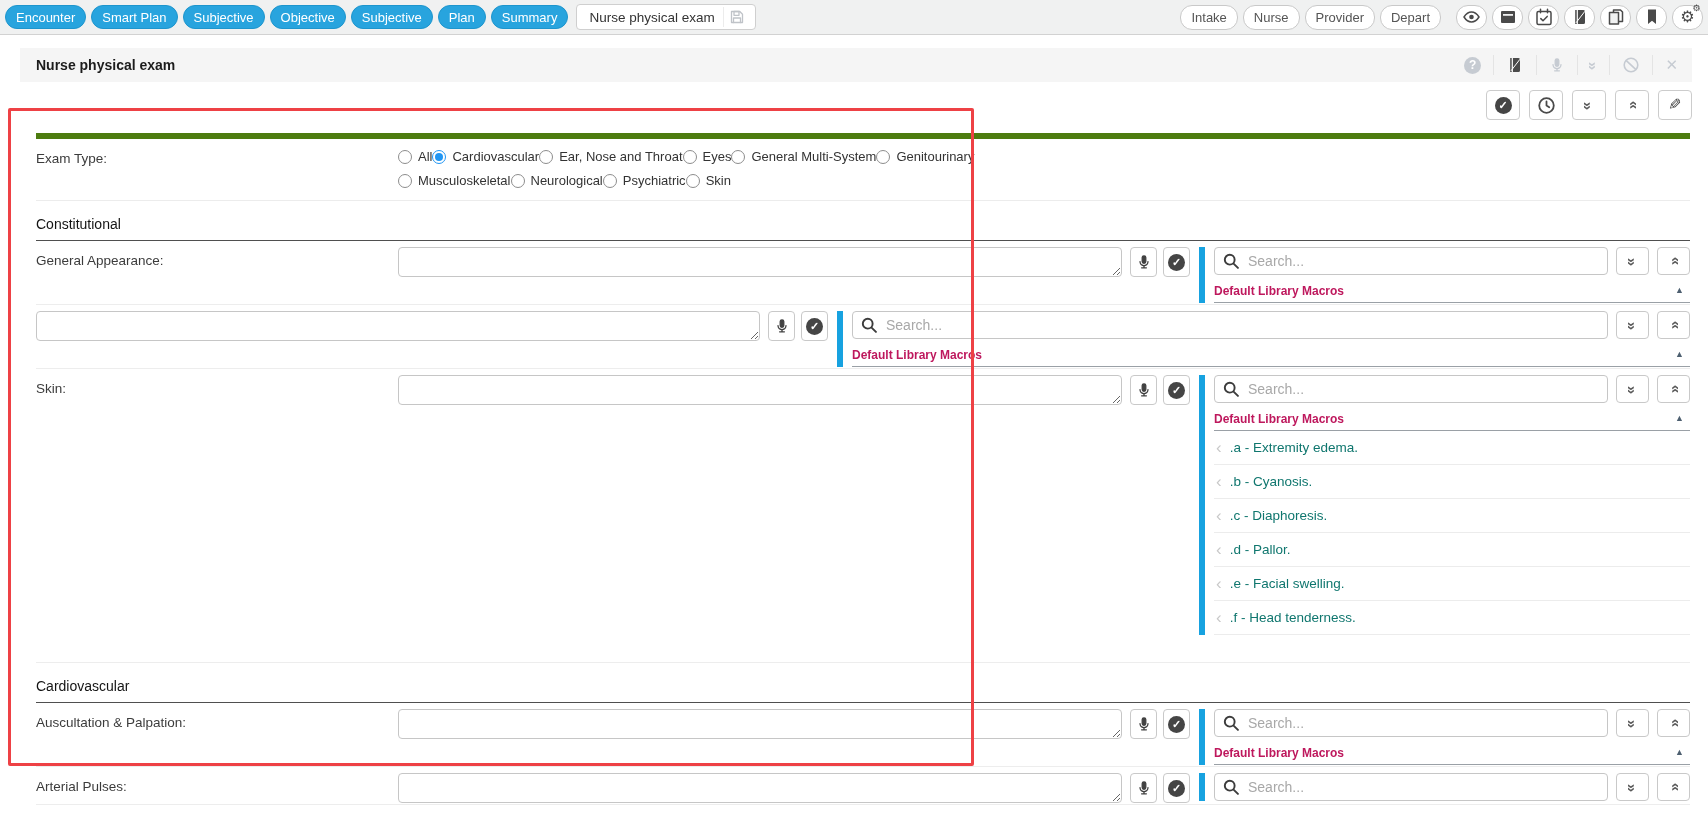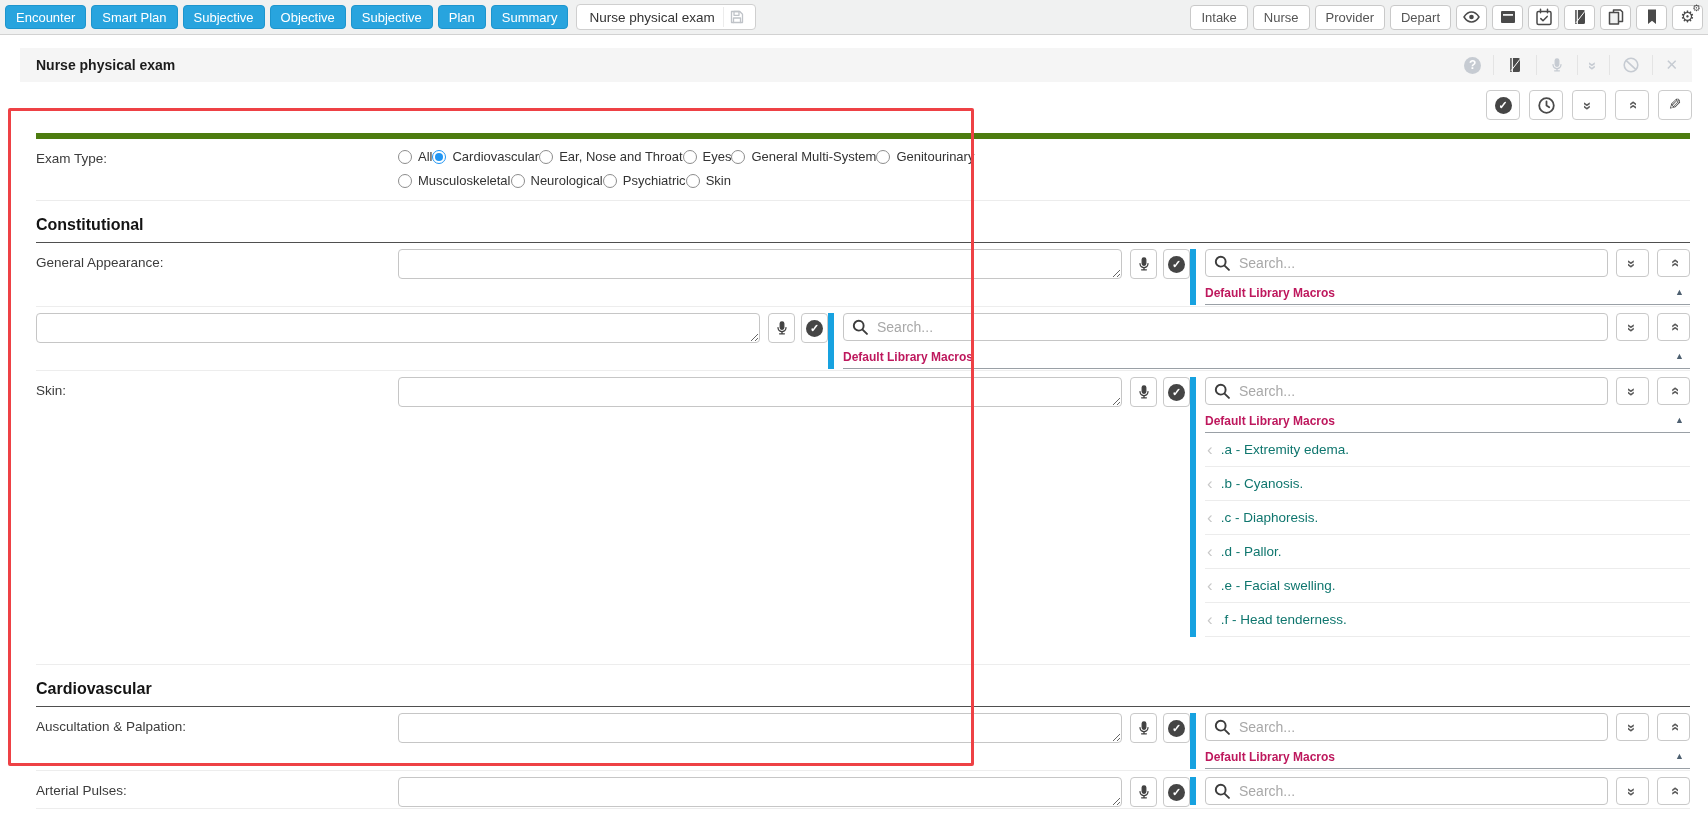--- a/index.html
+++ b/index.html
@@ -11,27 +11,27 @@
   *{box-sizing:border-box;}
   html,body{margin:0;padding:0;}
   body{
     width:1708px;height:813px;overflow:hidden;background:#fff;position:relative;
     font-family:"Liberation Sans","DejaVu Sans",sans-serif;color:#333;
   }
   
   .toolbar{height:35px;background:#f0f1f1;border-bottom:1px solid #d2d2d2;
     display:flex;align-items:center;padding:0 5px;gap:6px;}
   .tb-group{display:flex;gap:5px;align-items:center;}
-  .btn{border-radius:4px;font-size:13px;display:inline-flex;align-items:center;
+  .btn{border-radius:12px;font-size:13px;display:inline-flex;align-items:center;
     justify-content:center;cursor:pointer;font-family:inherit;white-space:nowrap;}
   .btn-blue{background:var(--btn-blue);border:1px solid var(--btn-blue-border);color:#fff;height:24px;padding:0 10px;}
   .doc-tab{background:#fff;border:1px solid #cfcfcf;border-radius:4px;height:26px;
     display:flex;align-items:center;padding:0 4px 0 12px;font-size:13.5px;color:#333;gap:8px;margin-left:2px;cursor:pointer;}
   .tab-save{width:28px;height:20px;display:flex;align-items:center;justify-content:center;border-left:1px solid #ececec;}
-  .tb-right{margin-left:auto;display:flex;gap:5px;align-items:center;}
+  .tb-right{margin-left:auto;display:flex;gap:15px;align-items:center;}
   .btn-white{background:#fff;border:1px solid #c9c9c9;color:#555;height:25px;padding:0 10px;}
   .icon-btn{background:#fff;border:1px solid #c9c9c9;width:31px;height:25px;padding:0;color:var(--icon-dark);}
   .tb-ic{display:flex;align-items:center;justify-content:center;}
   .gear-wrap{position:relative;font-size:16px;line-height:1;color:var(--icon-dark);}
   .gear-wrap .gear-sm{position:absolute;font-size:9px;top:-5px;right:-6px;}
   
   .module{margin:13px 16px 0 20px;}
   .module-header{height:34px;background:#f5f5f5;display:flex;align-items:center;padding:0 2px 0 16px;}
   .mh-title{font-weight:bold;font-size:14px;color:#1c1c1c;}
   #mh-icons{margin-left:auto;display:flex;align-items:center;height:100%;}
@@ -54,30 +54,30 @@
   
   .form{margin:13px 2px 0 16px;border-top:6px solid #4d7c0f;}
   .exam-row{display:flex;padding:6px 0 8px;border-bottom:1px solid #ececec;}
   .field-label{flex:0 0 362px;font-size:13.5px;color:#3c3c3c;padding-top:6px;}
   .radio-lines{display:flex;flex-direction:column;gap:1px;}
   .radio-line{display:flex;height:23px;align-items:center;}
   .radio-opt{display:flex;align-items:center;gap:6px;font-size:13px;color:#333;cursor:pointer;}
   .radio-circle{width:14px;height:14px;border-radius:50%;border:1px solid #8d8d8d;background:#fff;position:relative;flex:0 0 14px;}
   .radio-opt.selected .radio-circle{border-color:var(--radio);}
   .radio-opt.selected .radio-circle::after{content:"";position:absolute;inset:2px;border-radius:50%;background:var(--radio);}
-  .section-header{font-size:16px;font-weight:bold;color:#141414;padding:15px 0 8px;border-bottom:1px solid #4f4f4f;}
+  .section-header{font-size:14px;font-weight:normal;color:#141414;padding:15px 0 8px;border-bottom:1px solid #4f4f4f;}
   .field-row{display:flex;align-items:flex-start;padding:6px 0 1px;border-bottom:1px solid #ededed;}
   .field-row.row-gap{padding-bottom:27px;}
   .field-input{width:724px;height:30px;border:1px solid #c6c6c6;border-radius:4px;resize:both;
     font-family:inherit;font-size:13px;padding:4px 8px;color:#333;outline:none;}
   .sq-btn{width:27px;height:30px;background:#fff;border:1px solid #c9c9c9;border-radius:4px;
     display:flex;align-items:center;justify-content:center;color:#424242;cursor:pointer;padding:0;}
   .mic-gap{margin-left:8px;}
   .chk-gap{margin-left:6px;}
-  .macro-panel{flex:1;border-left:6px solid var(--accent);padding-left:9px;min-width:0;}
+  .macro-panel{flex:1;margin-left:9px;border-left:6px solid var(--accent);padding-left:9px;min-width:0;}
   .macro-search-row{display:flex;gap:8px;}
   .search-wrap{flex:1;position:relative;}
   .search-wrap input{width:100%;height:28px;border:1px solid #c6c6c6;border-radius:4px;
     padding:0 8px 0 33px;font-size:14px;color:#444;font-family:inherit;outline:none;background:#fff;}
   .search-wrap input::placeholder{color:#a8a8a8;}
   .search-ic{position:absolute;left:9px;top:6px;display:flex;}
   .chev-btn{width:33px;height:28px;background:#fff;border:1px solid #c9c9c9;border-radius:4px;
     display:flex;align-items:center;justify-content:center;cursor:pointer;padding:0;}
   .macro-header{margin-top:4px;height:24px;display:flex;align-items:center;border-bottom:1px solid #9aa0a6;cursor:pointer;}
   .macro-header .mhx-text{font-size:12px;font-weight:bold;color:#be185d;}

